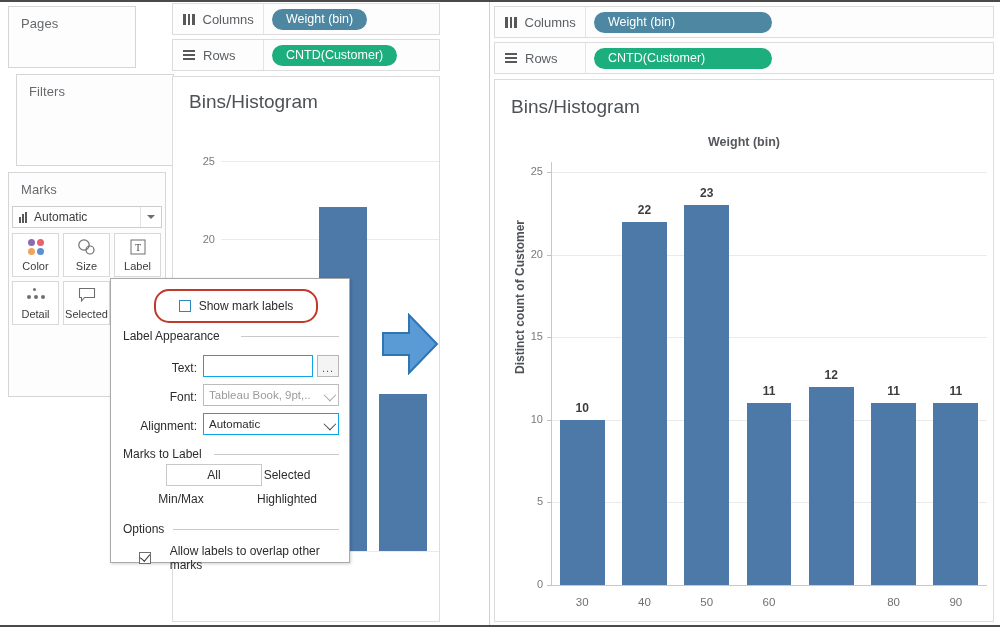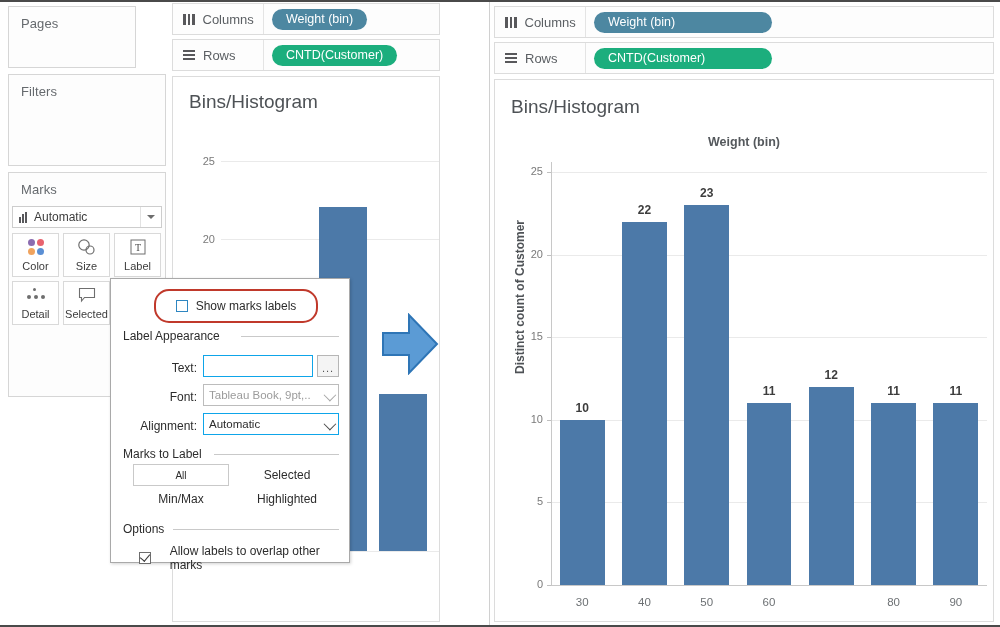--- a/index.html
+++ b/index.html
@@ -36,21 +36,21 @@
     box-sizing: border-box;
   }
   .side-card-title {
     position: absolute;
     left: 12px; top: 9px;
     font-size: 13px;
     color: #666a6e;
     letter-spacing: .1px;
   }
   #card-pages  { left: 8px;  top: 4px;   width: 128px; height: 62px; }
-  #card-filters{ left: 8px;  top: 72px;  width: 158px; height: 92px; }
+  #card-filters{ left: 16px;  top: 72px;  width: 158px; height: 92px; }
   #card-marks  { left: 8px;  top: 170px; width: 158px; height: 225px; }
 
   
   #marks-type {
     position: absolute;
     left: 12px; top: 204px;
     width: 150px; height: 22px;
     border: 1px solid #cdcdcd;
     background: #fff;
     box-sizing: border-box;
@@ -230,21 +230,21 @@
   }
   .combo-caret.dis { border-color:#a6a6a6; }
   .dots-btn {
     position:absolute; border:1px solid #b6b6b6; background:#f4f4f4;
     box-sizing:border-box; display:flex; align-items:flex-end; justify-content:center;
     font-size:11px; color:#555; padding-bottom:2px; letter-spacing:1px;
   }
   .mtl-btn {
     position:absolute; border:1px solid #c9c9c9; background:#fff;
     box-sizing:border-box; display:flex; align-items:center; justify-content:center;
-    font-size:10px; color:#2c2c2c;
+    font-size:12px; color:#2c2c2c;margin-left:33px;
   }
   .mtl-plain {
     position:absolute; display:flex; align-items:center; justify-content:center;
     font-size:12px; color:#2c2c2c;
   }
 </style>
 </head>
 <body>
 
 <div id="root">
@@ -376,21 +376,21 @@
         <div class="bar" style="left:146px;top:68px;width:48px;height:344px;"></div>
         <div class="bar" style="left:206px;top:255px;width:48px;height:157px;"></div>
         <div class="bar" style="left:266px;top:240px;width:40px;height:172px;"></div>
       </div>
     </div>
 
     <div id="label-popup">
 
       <div id="show-mark-labels-row">
         <span class="cb"></span>
-        <span class="popup-txt">Show marks labels</span>
+        <span class="popup-txt">Show mark labels</span>
       </div>
 
       <div class="section-head" style="left:12px;top:50px;">Label Appearance</div>
       <div class="section-rule" style="left:130px;top:57px;width:98px;"></div>
 
       <div class="field-label" style="left:20px;top:82px;width:66px;">Text:</div>
       <div class="tb-input" style="left:92px;top:76px;width:110px;height:22px;">
         <span></span>
       </div>
       <div class="dots-btn" style="left:206px;top:76px;width:22px;height:22px;">...</div>

